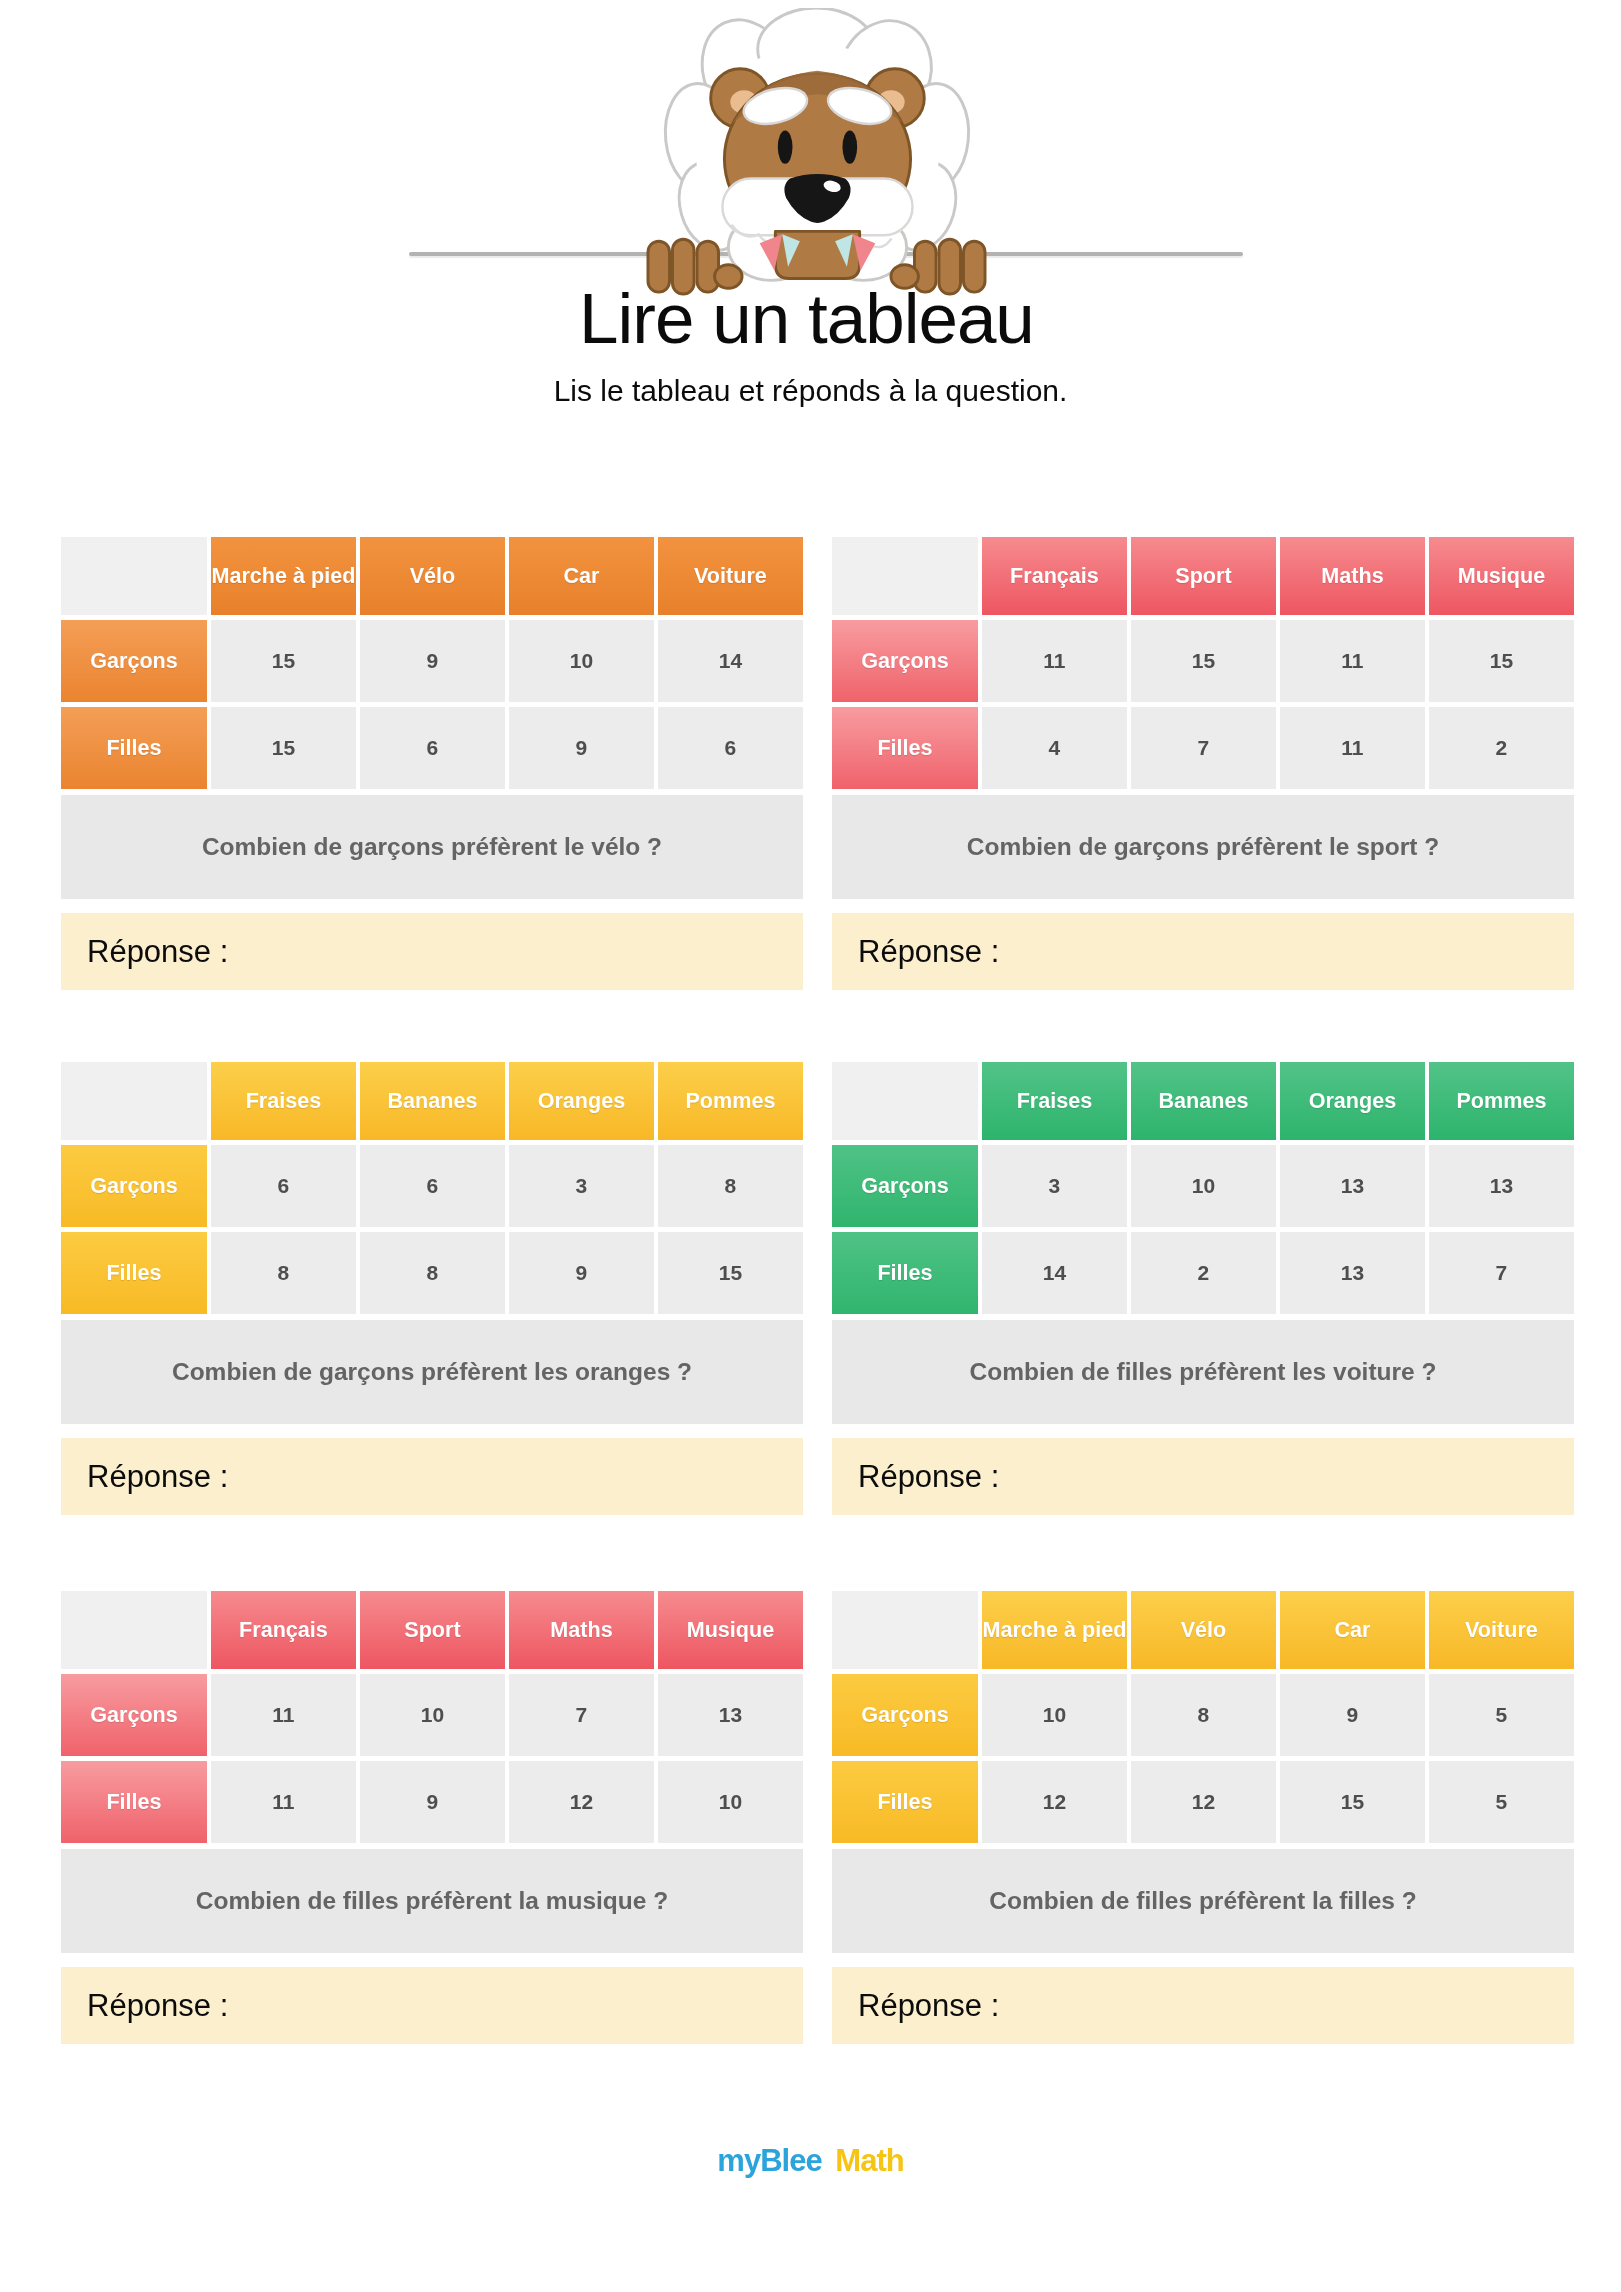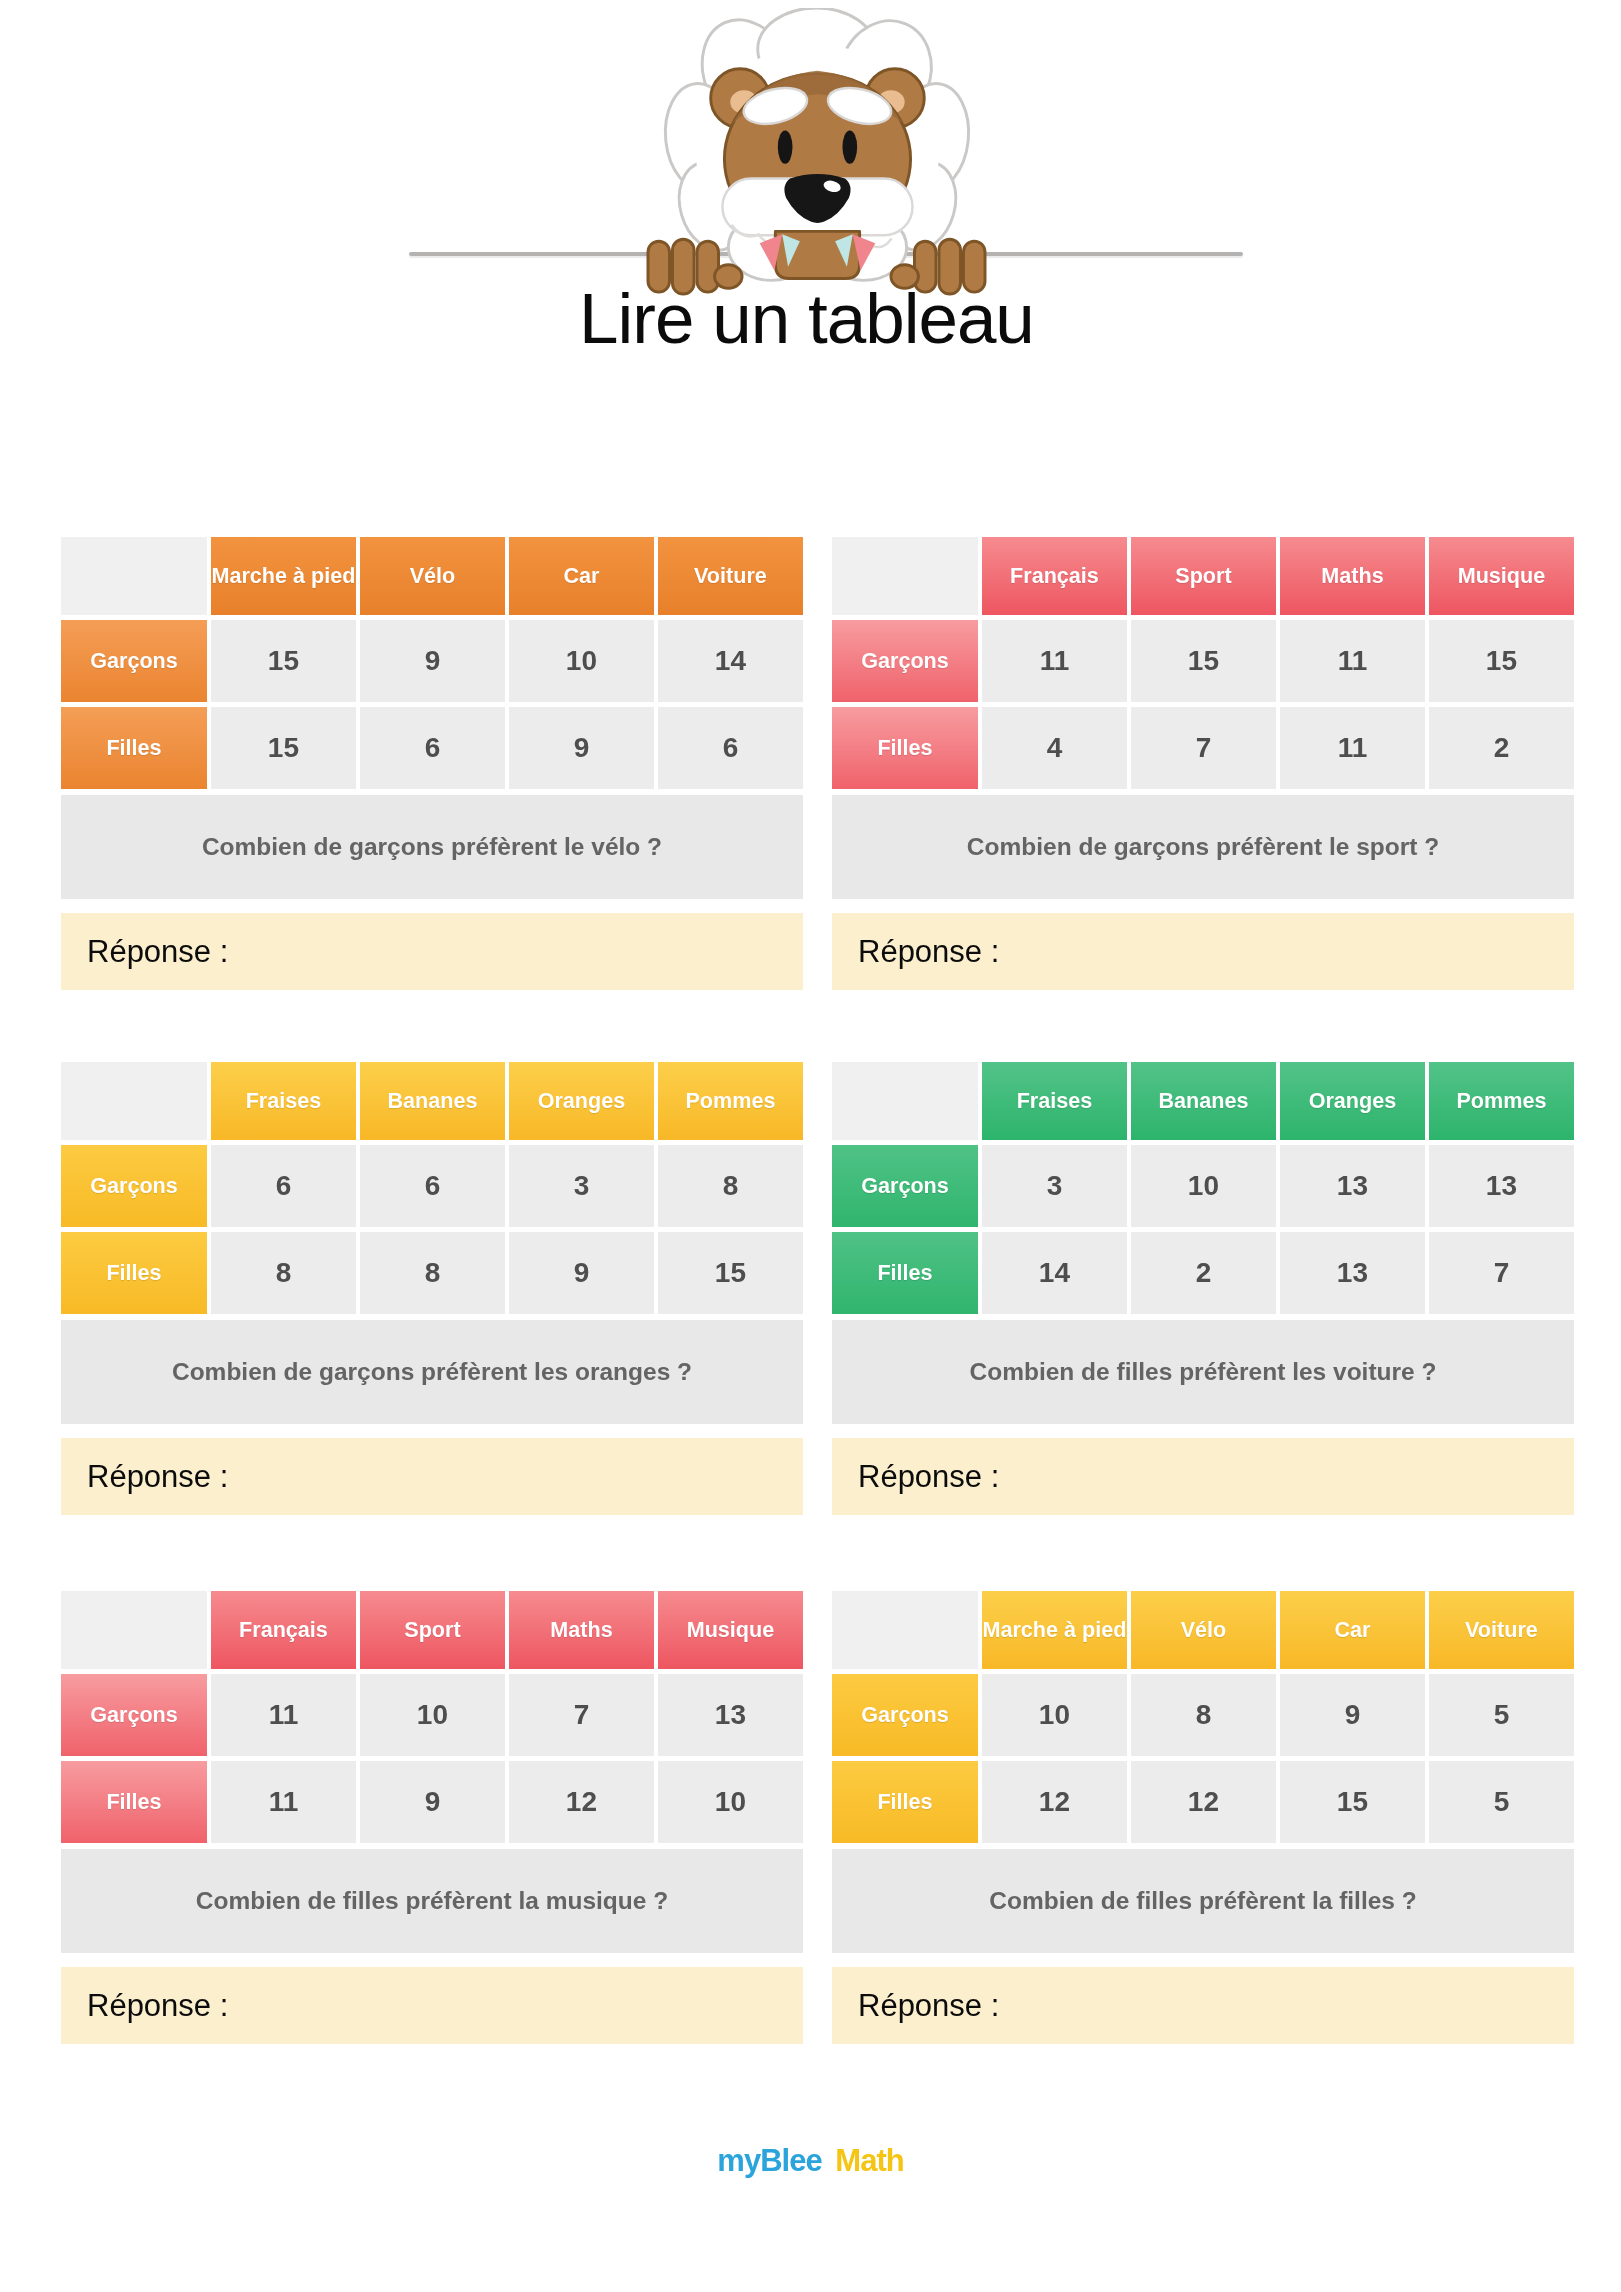--- a/index.html
+++ b/index.html
@@ -20,21 +20,21 @@
   .b0{left:61px;top:537px}   .b1{left:832px;top:537px}
   .b2{left:61px;top:1062px}  .b3{left:832px;top:1062px}
   .b4{left:61px;top:1591px}  .b5{left:832px;top:1591px}
 
   .tbl{display:grid;grid-template-columns:146px 1fr 1fr 1fr 1fr;
        grid-template-rows:78px 82px 82px;gap:4.9px 3.9px;}
   .c{display:flex;align-items:center;justify-content:center;}
   .corner{background:#F1F0F1;}
   .h,.rl{color:#ffffff;font-size:21.6px;font-weight:700;text-align:left;
          text-shadow:0 1px 1px rgba(0,0,0,.12);}
-  .v{background:#EDECEC;color:#4E4E4E;font-size:28px;font-weight:700;}
+  .v{background:#EDECEC;color:#4E4E4E;font-size:21px;font-weight:700;}
 
   .orange .h {background:linear-gradient(180deg,#F2933F,#E8802B);}
   .orange .rl{background:linear-gradient(180deg,#F49E56,#EA8430);}
   .red .h    {background:linear-gradient(180deg,#F68B8F,#EE5661);}
   .red .rl   {background:linear-gradient(180deg,#F79CA0,#F0626B);}
   .yellow .h {background:linear-gradient(180deg,#FCCF4A,#F8B827);}
   .yellow .rl{background:linear-gradient(180deg,#FCCB41,#F8BA26);}
   .green .h  {background:linear-gradient(180deg,#52C388,#2DB46C);}
   .green .rl {background:linear-gradient(180deg,#4FC285,#30B56E);}
 
@@ -101,20 +101,21 @@
         <ellipse cx="88" cy="274" rx="14" ry="12"></ellipse>
         <rect x="278" y="238" width="22" height="52" rx="11"></rect>
         <rect x="303" y="236" width="22" height="56" rx="11"></rect>
         <rect x="328" y="238" width="22" height="52" rx="11"></rect>
         <ellipse cx="268" cy="274" rx="14" ry="12"></ellipse>
       </g>
     </g>
   </svg>
 
   <h1 class="title">Lire un tableau</h1>
+  <p class="subtitle">Lis le tableau et réponds à la question.</p>
 
   <section class="block b0">
     <div class="tbl orange">
       <div class="c corner"></div>
       <div class="c h">Marche à pied</div>
       <div class="c h">Vélo</div>
       <div class="c h">Car</div>
       <div class="c h">Voiture</div>
       <div class="c rl">Garçons</div>
       <div class="c v">15</div>

